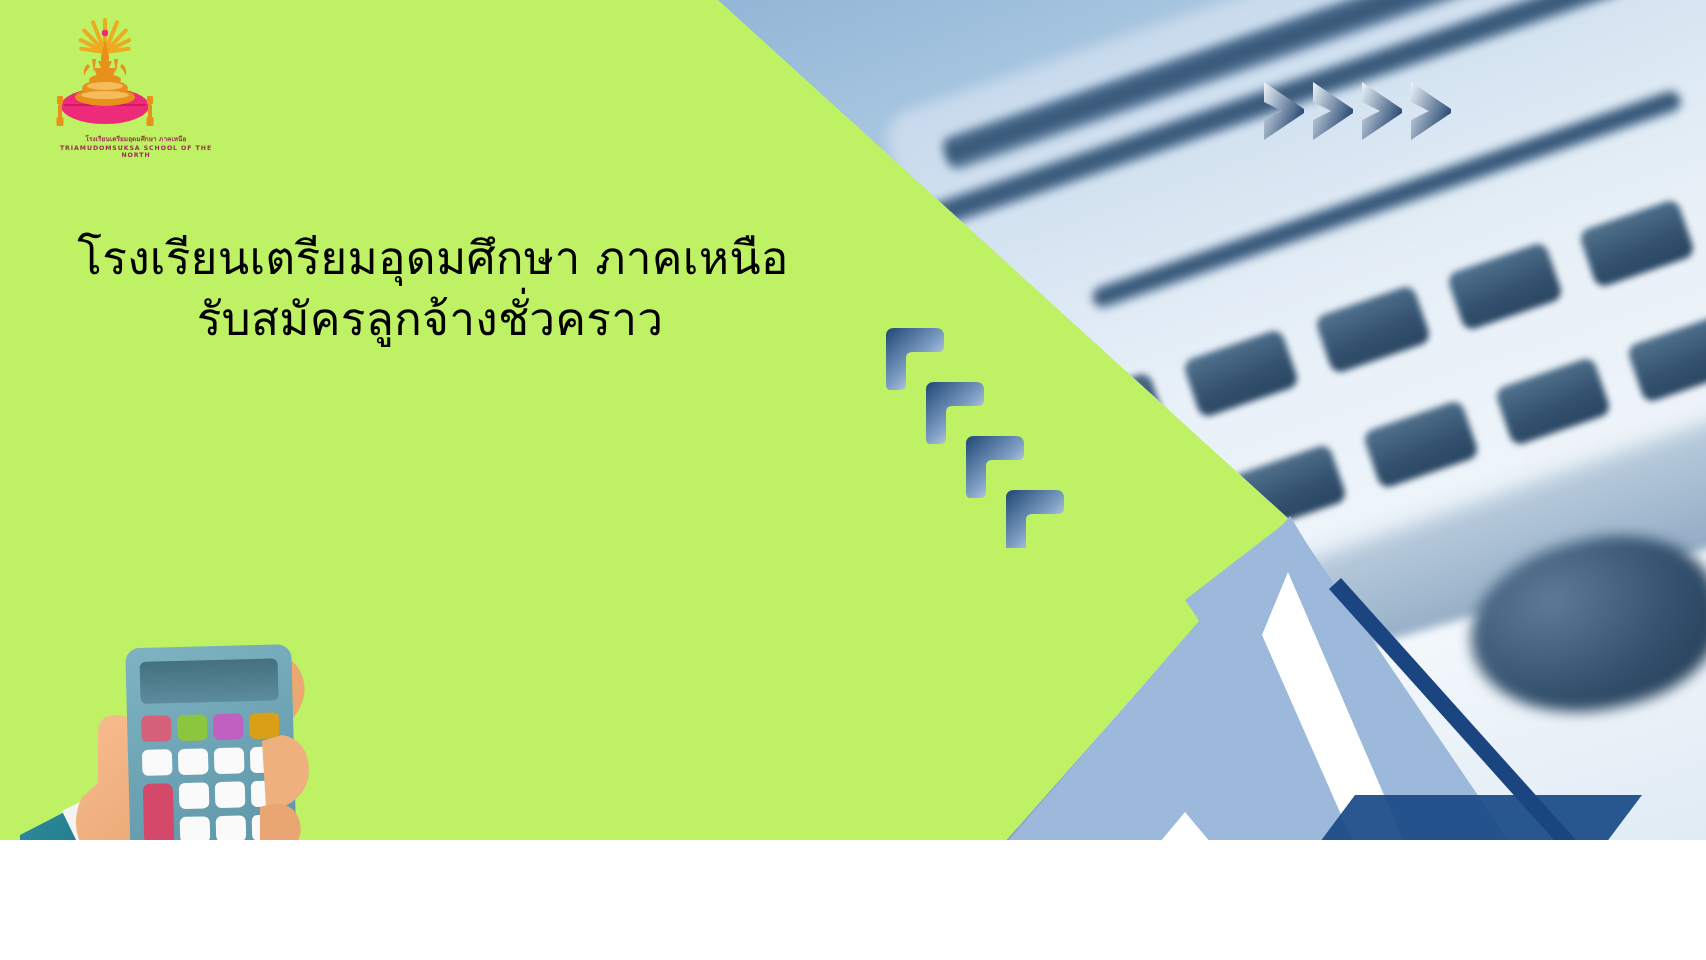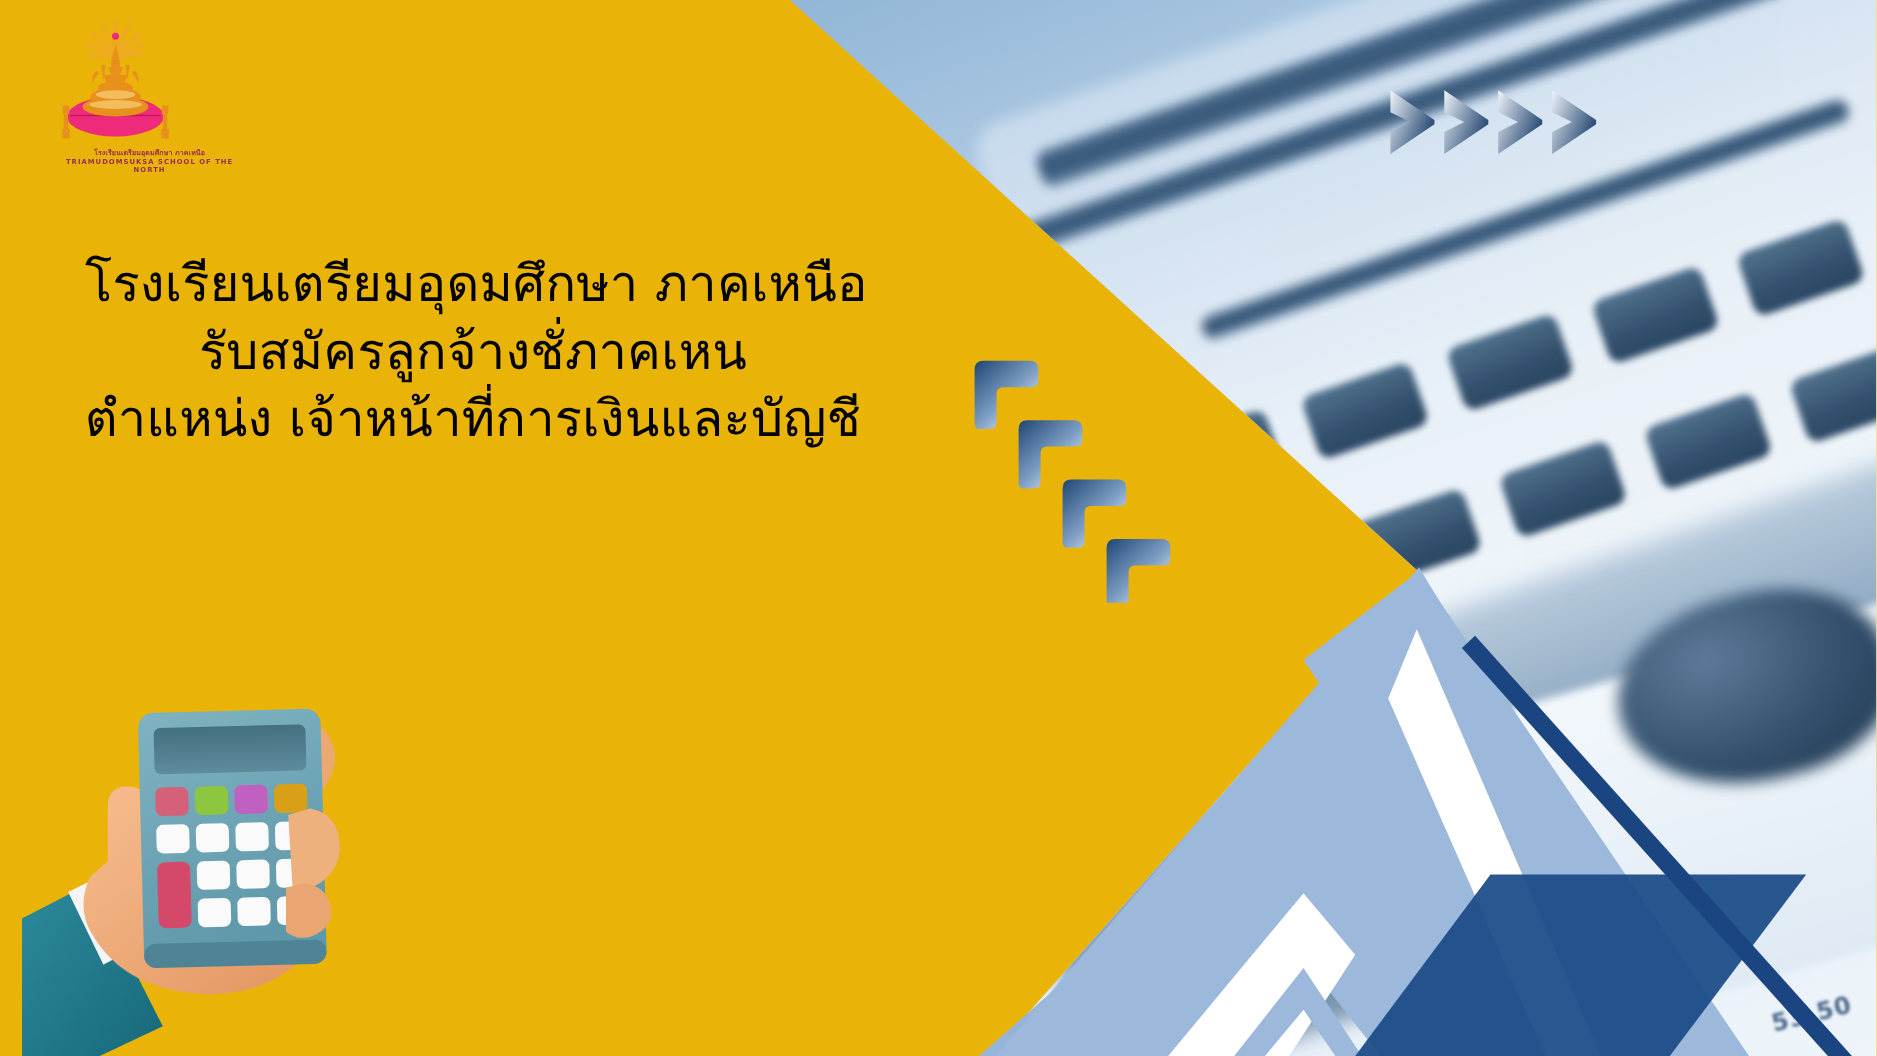--- a/index.html
+++ b/index.html
@@ -1,23 +1,23 @@
 <!DOCTYPE html>
 <html lang="th"><head>
 <meta charset="utf-8">
 <title>Announcement Poster</title>
 <style>
   html,body{margin:0;padding:0;background:#fff;}
   body{font-family:"DejaVu Sans","Liberation Sans",sans-serif;}
 
   #poster{
     position:relative;
-    width:1706px;height:960px;
+    width:1706px;height:840px;
     overflow:hidden;
-    background:#eab308;
+    background:#bef264;
   }
 
   
   .photo-panel{
     position:absolute;
     top:0;left:0;width:1706px;height:960px;
     clip-path:polygon(718px 0, 1706px 0, 1706px 960px, 900px 960px, 1290px 520px);
     overflow:hidden;
   }
   .photo-sky{
@@ -292,22 +292,21 @@
       </g>
     </svg>
     <div class="logo-caption">
       <span class="logo-th">โรงเรียนเตรียมอุดมศึกษา ภาคเหนือ</span>
       <span class="logo-en">TRIAMUDOMSUKSA SCHOOL OF THE NORTH</span>
     </div>
   </div>
 
   <div class="headline">
     <div class="hl1">โรงเรียนเตรียมอุดมศึกษา ภาคเหนือ</div>
-    <div class="hl2">รับสมัครลูกจ้างชั่ภาคเหน</div>
-    <div class="hl3">ตำแหน่ง เจ้าหน้าที่การเงินและบัญชี</div>
+    <div class="hl2">รับสมัครลูกจ้างชั่วคราว</div>
   </div>
 
   <svg class="hand-illus" viewBox="0 0 330 430">
     <defs>
       <linearGradient id="skin" x1="0" y1="0" x2="1" y2="1">
         <stop offset="0" stop-color="#f7be90"></stop>
           <stop offset="1" stop-color="#e3945f"></stop>
       </linearGradient>
       <linearGradient id="calcg" x1="0" y1="0" x2="0.3" y2="1">
         <stop offset="0" stop-color="#7fb3c2"></stop>

